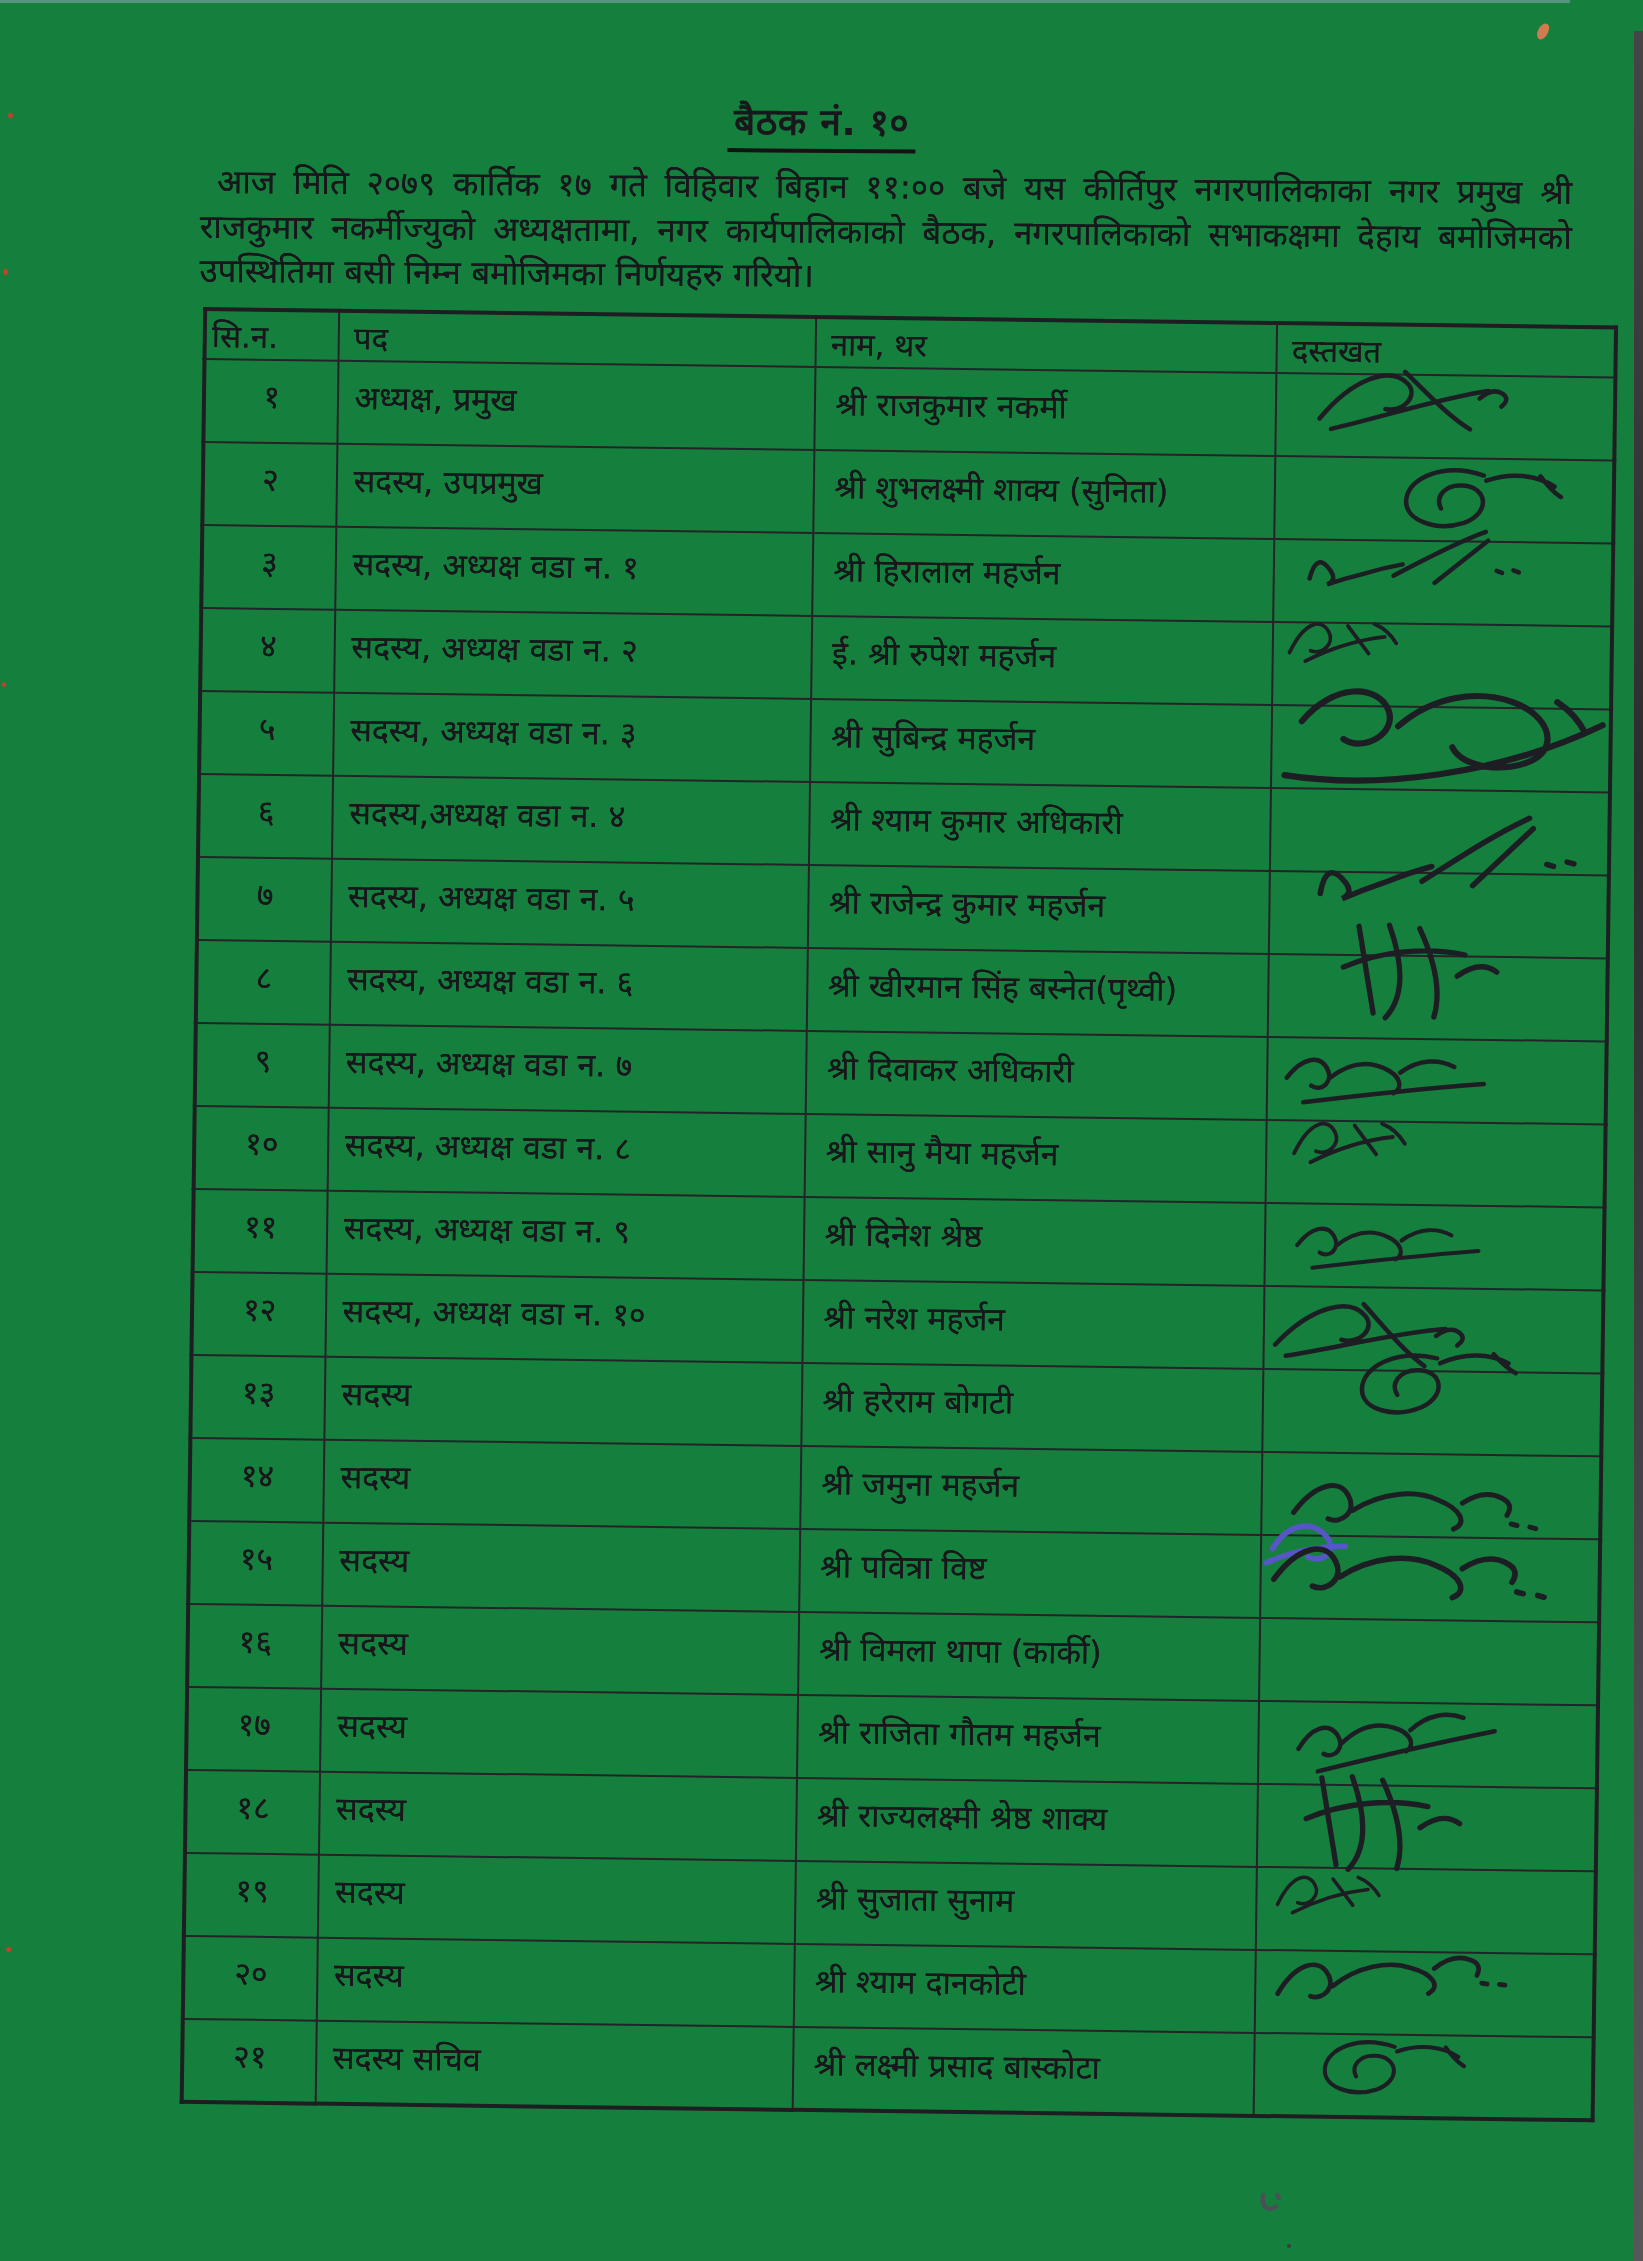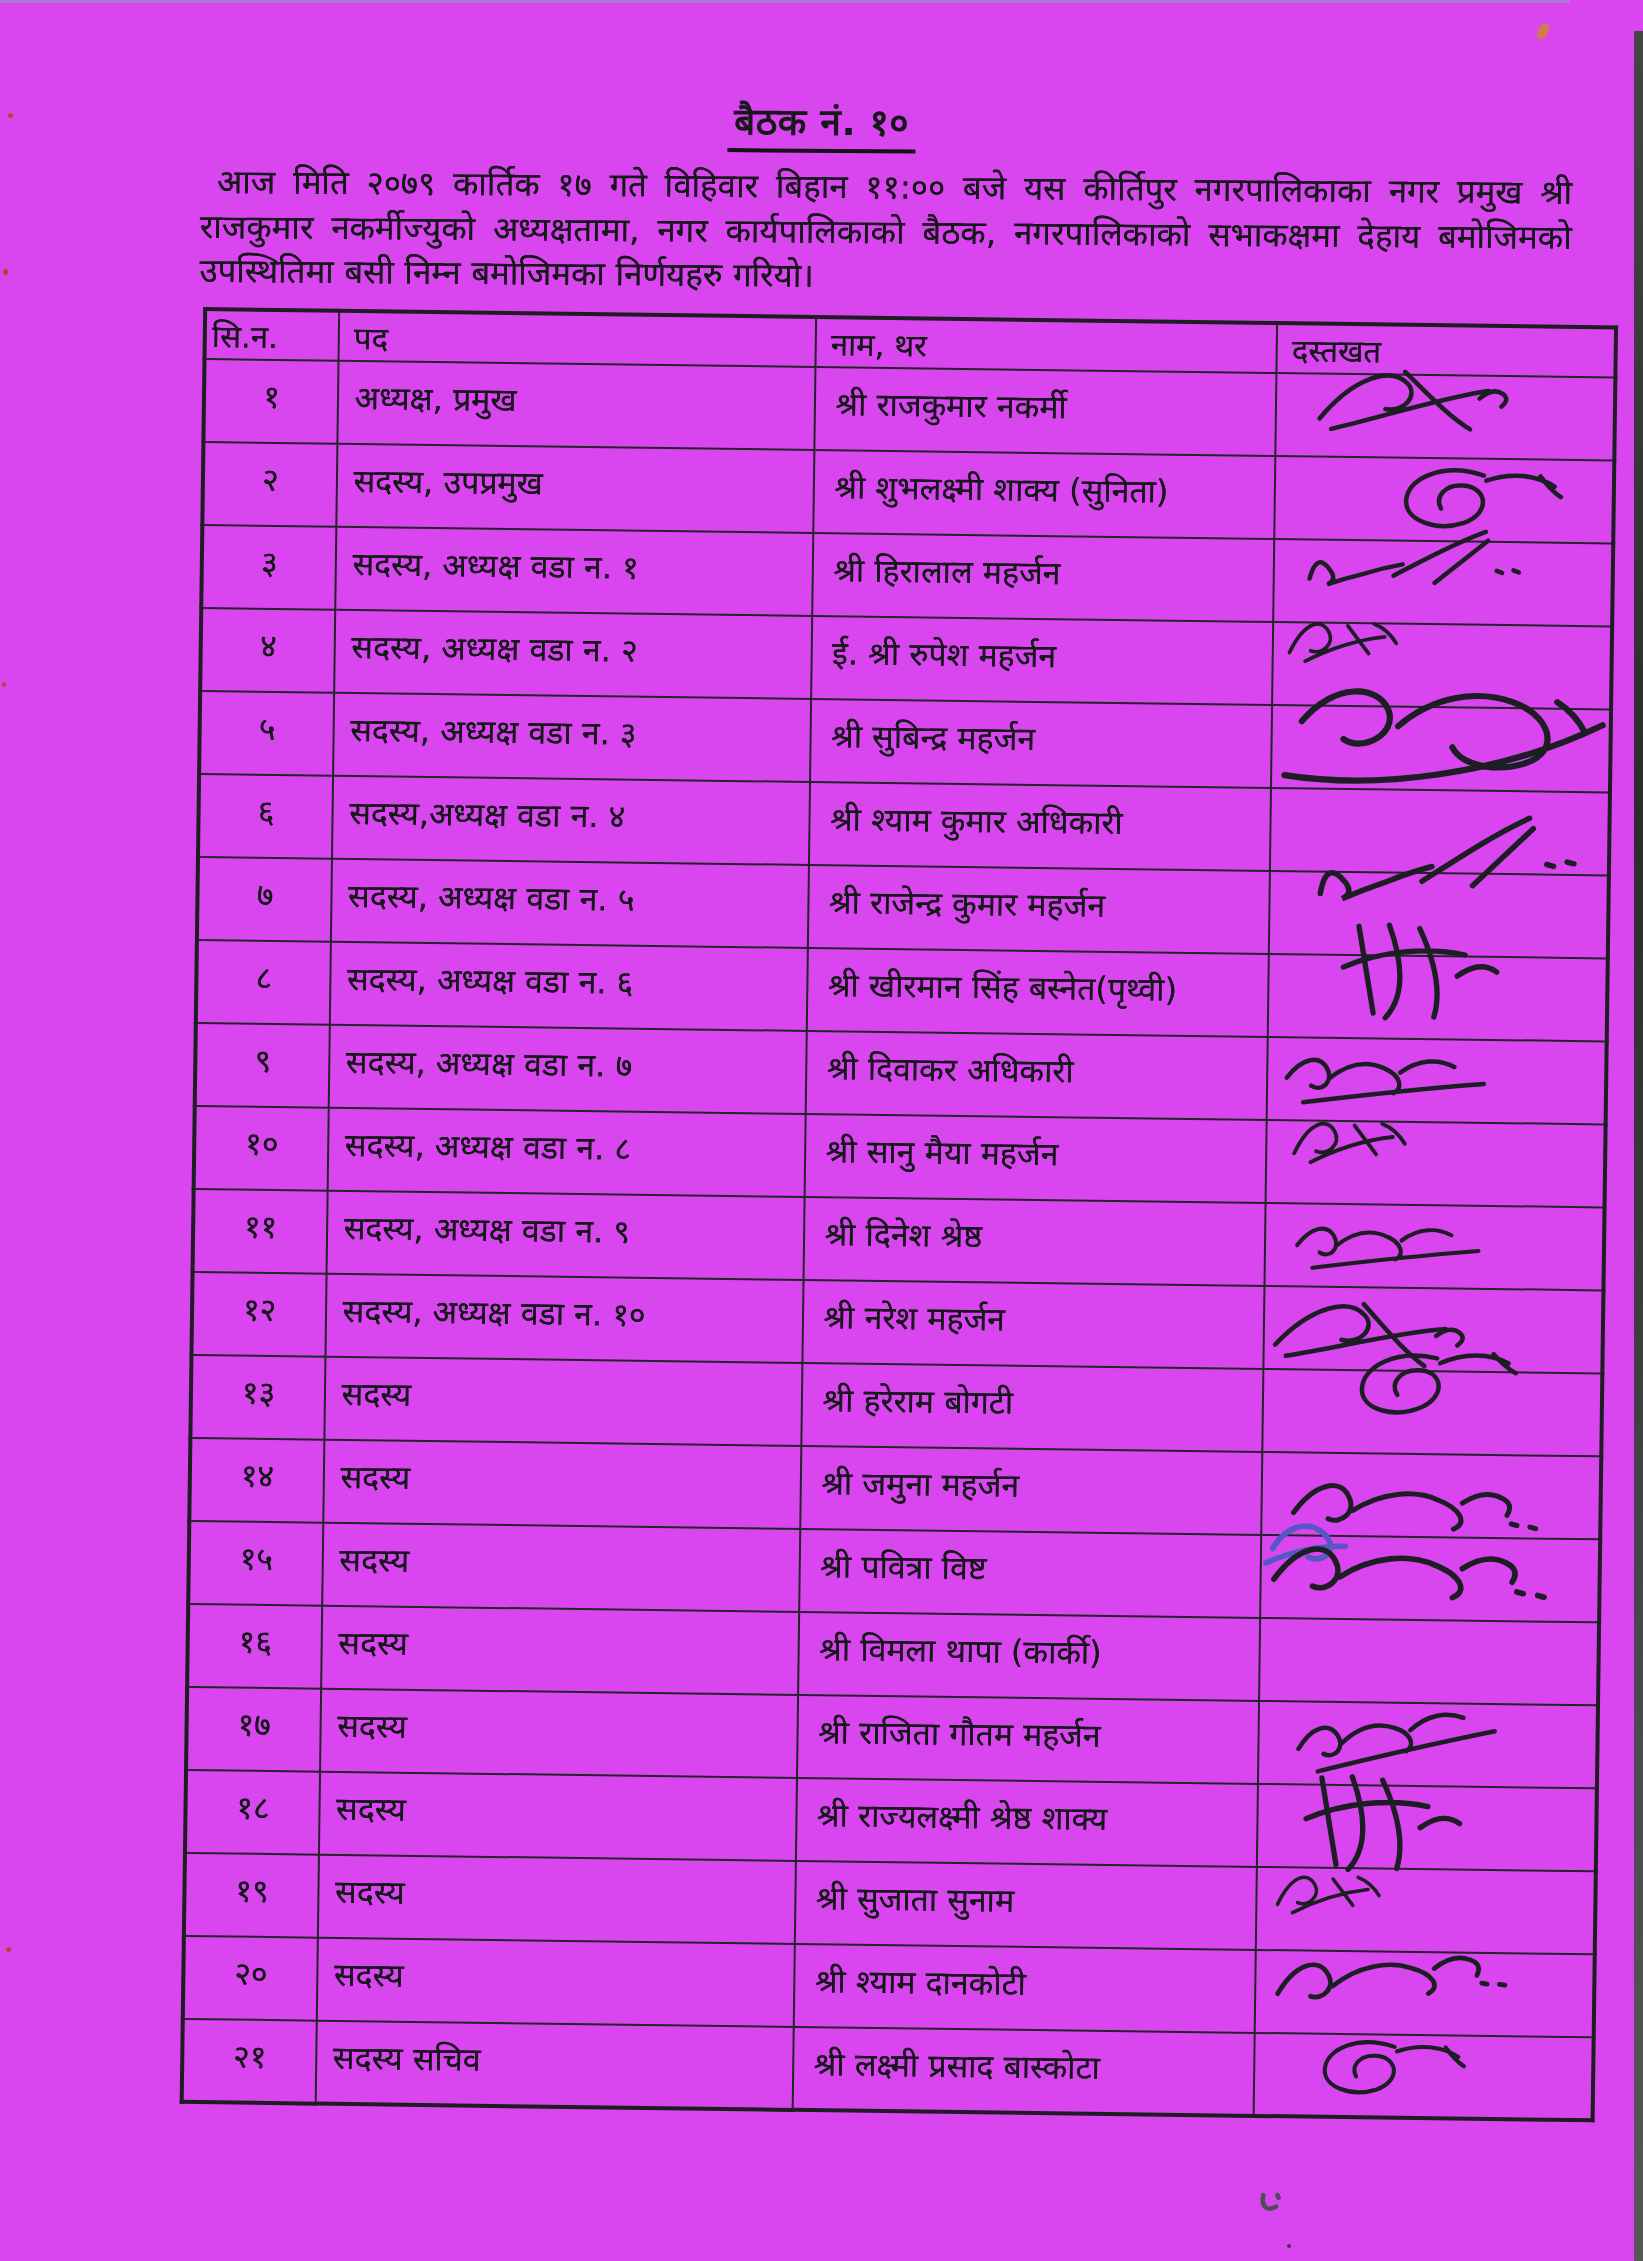--- a/index.html
+++ b/index.html
@@ -1,17 +1,17 @@
 <!DOCTYPE html>
 <html style="font-size:10.3px"><head>
 <meta charset="utf-8">
 <style>
   html,body{margin:0;padding:0;background:#e8e8e6;}
   body{width:1644px;height:2261px;overflow:hidden;}
-  .sheet{position:relative;width:1644px;height:2261px;background:#d946ef;
+  .sheet{position:relative;width:1644px;height:2261px;background:#15803d;
          font-family:"DejaVu Sans","Liberation Sans",sans-serif;color:#17171c;overflow:hidden;}
   .content{position:absolute;left:0;top:0;width:1644px;transform:rotate(0.45deg);transform-origin:77px 77px;}
   .doc-title{margin-top:89px;text-align:center;font-size:37px;font-weight:bold;letter-spacing:0.6px;}
   .doc-title span{border-bottom:4.5px solid #131316;padding:0 6.4px 5.2px;}
   .intro{margin:19.3px 71px 0 201px;font-size:33px;line-height:1.34;text-align:justify;
          text-indent:17px;text-shadow:0 0 0.6px currentColor;}
   table.att{border-collapse:collapse;table-layout:fixed;width:1354px;margin:14px 0 0 205px;
             transform:rotate(0.3deg);transform-origin:0 0;}
   table.att th,table.att td{border:2.6px solid #232328;font-weight:normal;text-shadow:0 0 0.6px currentColor;}
   table.att{border:4.5px solid #1d1d22;}

